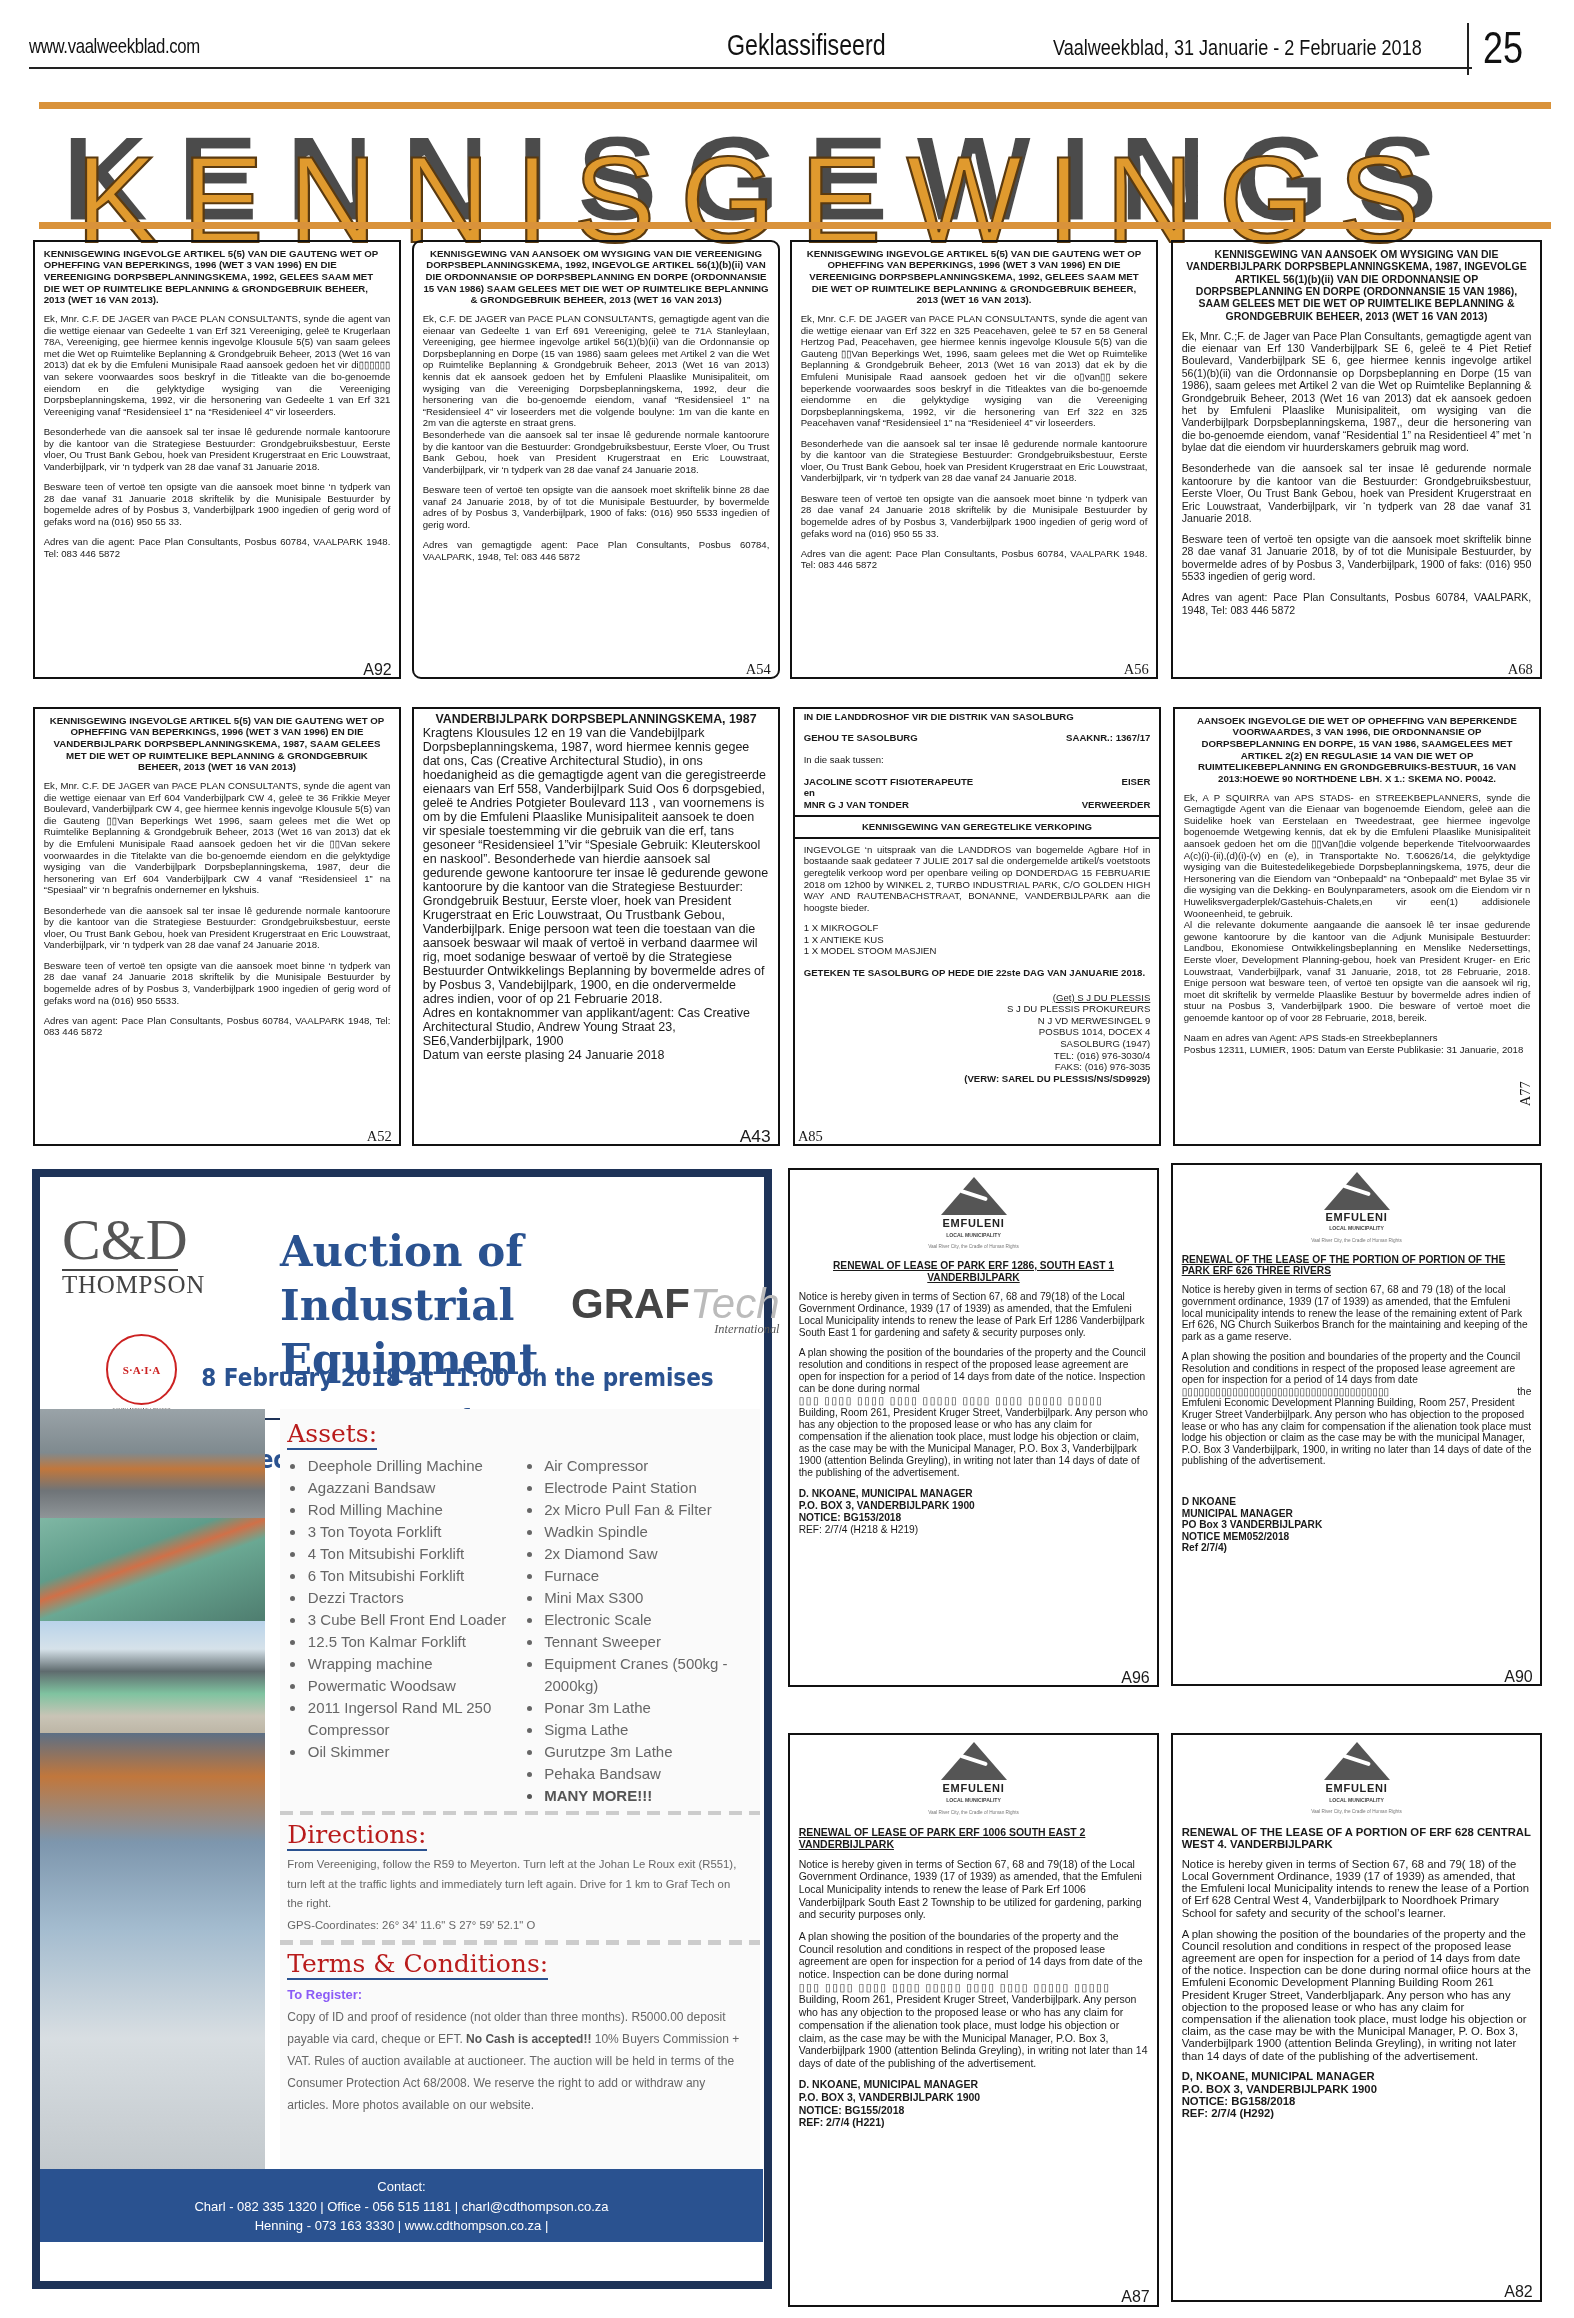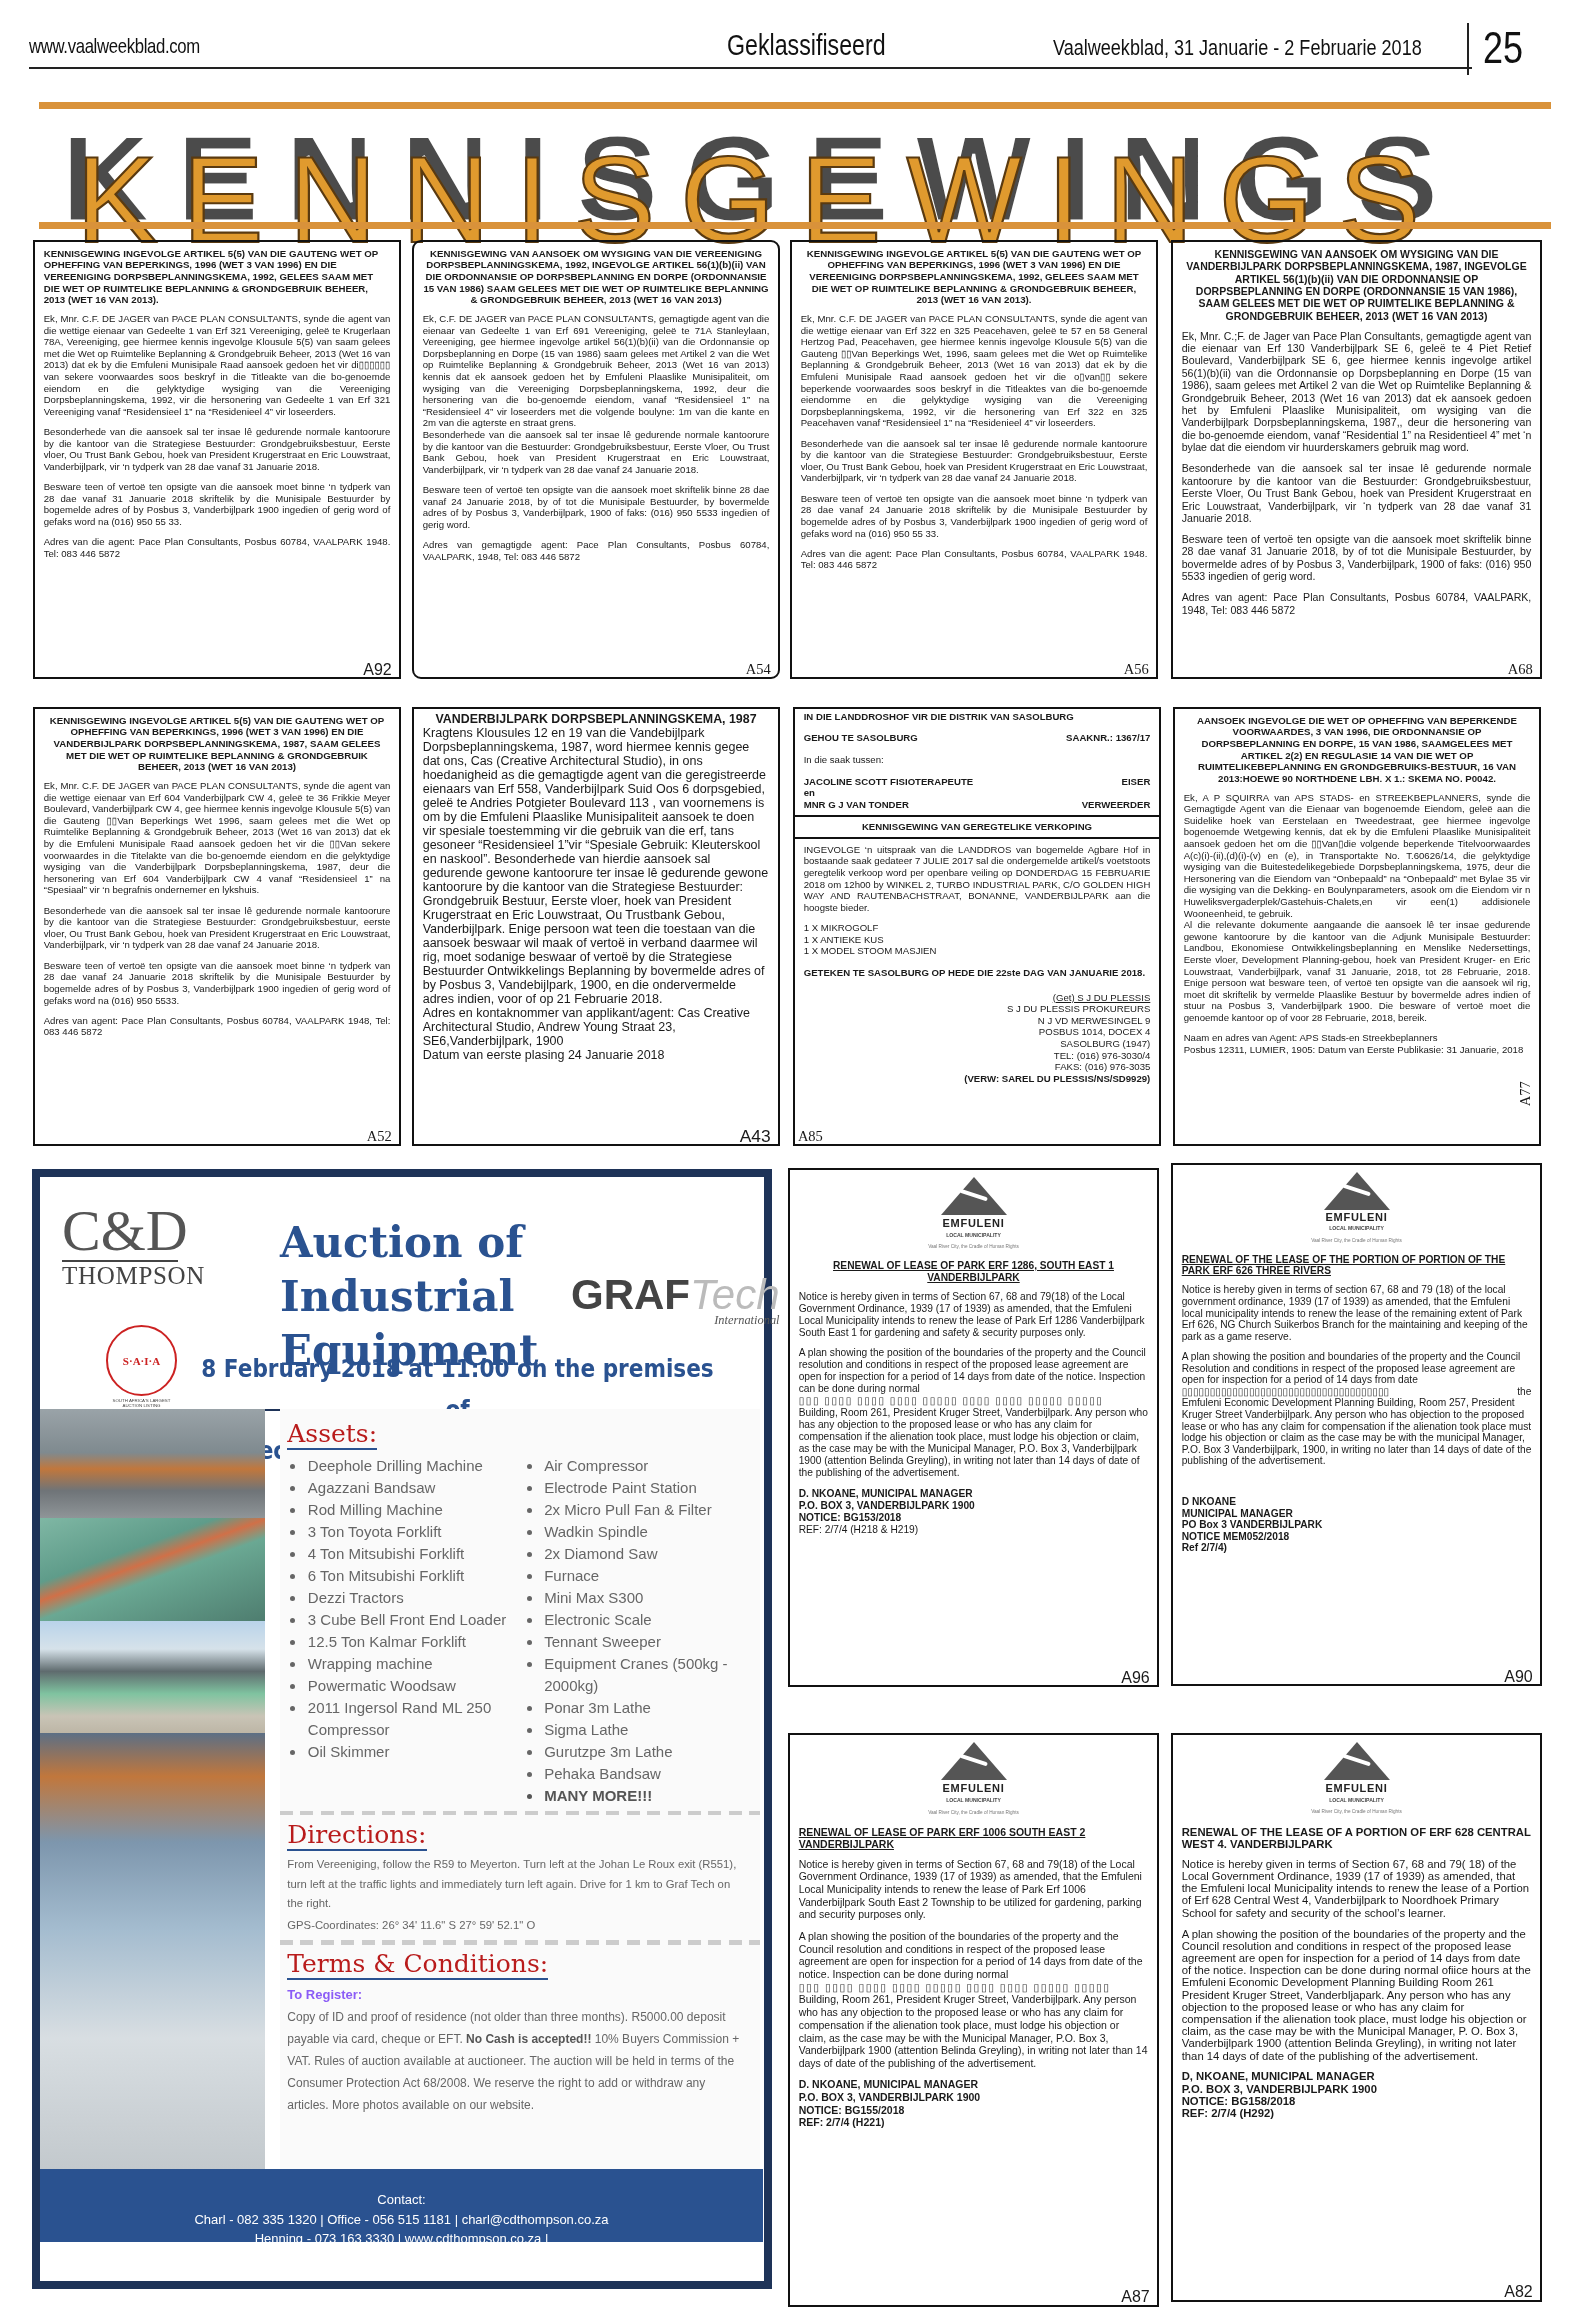--- a/index.html
+++ b/index.html
@@ -32,21 +32,21 @@
   
   .emf{display:flex;flex-direction:column;align-items:center;margin:2.9px 0 7.3px 0;}
   .emf .tri{width:0;height:0;border-left:33px solid transparent;border-right:33px solid transparent;border-bottom:38px solid #555;position:relative;}
   .emf .tri:after{content:"";position:absolute;left:-14.5px;top:16px;width:29px;height:4.4px;background:#fff;border-radius:2.9px;transform:rotate(18deg);}
   .emf .nm{font-weight:bold;font-size:11px;letter-spacing:0.7px;color:#222;margin-top:1.5px;}
   .emf .sub{font-size:5.1px;font-weight:bold;color:#444;}
   .emf .tag{font-size:4.7px;color:#777;}
   .u{text-decoration:underline;}
   
   .ad{left:32px;top:1169px;width:740px;height:1120px;border:8.7px solid #1e3358;box-sizing:border-box;background:#fff;}
-  .ad-top{position:absolute;left:0;top:3px;width:710px;height:229px;border-bottom:2.9px solid #1e3358;}
+  .ad-top{position:absolute;left:0;top:12px;width:710px;height:229px;border-bottom:2.9px solid #1e3358;}
   .cd-logo{position:absolute;left:22px;top:22px;width:116px;text-align:center;color:#444;}
   .cd-logo .cd{font-family:"Liberation Serif",serif;font-size:58px;line-height:58px;color:#555;}
   .cd-logo .th{font-family:"Liberation Serif",serif;font-size:25px;letter-spacing:0.7px;border-top:2.2px solid #444;}
   .sala{position:absolute;left:65px;top:145px;width:73px;text-align:center;}
   .sala .ring{width:67px;height:67px;border-radius:50%;border:2.2px solid #c22;margin:0 auto;display:flex;align-items:center;justify-content:center;color:#c22;font-family:"Liberation Serif",serif;font-weight:bold;font-size:11px;}
   .sala .cap{font-size:4.4px;color:#444;margin-top:1.5px;}
   .ad-title{position:absolute;left:240px;top:36px;font-family:"DejaVu Serif",serif;font-weight:bold;font-size:42px;line-height:54px;color:#2a5290;}
   .graftech{position:absolute;left:531px;top:91px;font-family:"Liberation Sans",sans-serif;font-weight:bold;font-size:42px;color:#444;}
   .graftech .tech{color:#bbb;font-style:italic;font-weight:normal;}
   .graftech .intl{position:absolute;right:0;top:42px;font-family:"Liberation Serif",serif;font-style:italic;font-weight:normal;font-size:12.4px;color:#555;}
@@ -58,21 +58,21 @@
   .assets{display:flex;padding-left:7.3px;}
   .assets ul{margin:0;padding-left:19px;font-size:15px;line-height:22px;width:233px;}
   .assets li{padding-left:1.5px;}
   .dash{height:4.4px;margin:4.4px 0;background:repeating-linear-gradient(90deg,#ccc 0 13px,transparent 13px 20.4px);}
   .dirs{padding:0 14.5px 0 7.3px;font-size:11.3px;line-height:19.6px;}
   .dirs p{margin:0 0 19.6px 0;}
   .dirs .gps{margin:-17.4px 0 0 0;}
   .terms{padding:0 14.5px 0 7.3px;font-size:12px;line-height:22px;}
   .terms .reg{font-weight:bold;font-size:13px;color:#8b5cf6;}
   .terms b{color:#555;}
-  .contact{position:absolute;left:0;top:992px;width:723px;height:73px;background:#2a5290;color:#fff;text-align:center;font-size:13px;line-height:19.6px;padding-top:21px;box-sizing:border-box;}
+  .contact{position:absolute;left:0;top:992px;width:723px;height:73px;background:#2a5290;color:#fff;text-align:center;font-size:13px;line-height:19.6px;padding-top:8px;box-sizing:border-box;}
 </style>
 </head>
 <body>
 
 <div class="abs hdr-url">www.vaalweekblad.com</div>
 <div class="abs hdr-sec">Geklassifiseerd</div>
 <div class="abs hdr-date">Vaalweekblad, 31 Januarie - 2 Februarie 2018</div>
 <div class="abs hdr-rule"></div>
 <div class="abs hdr-vbar"></div>
 <div class="abs hdr-page">25</div>

